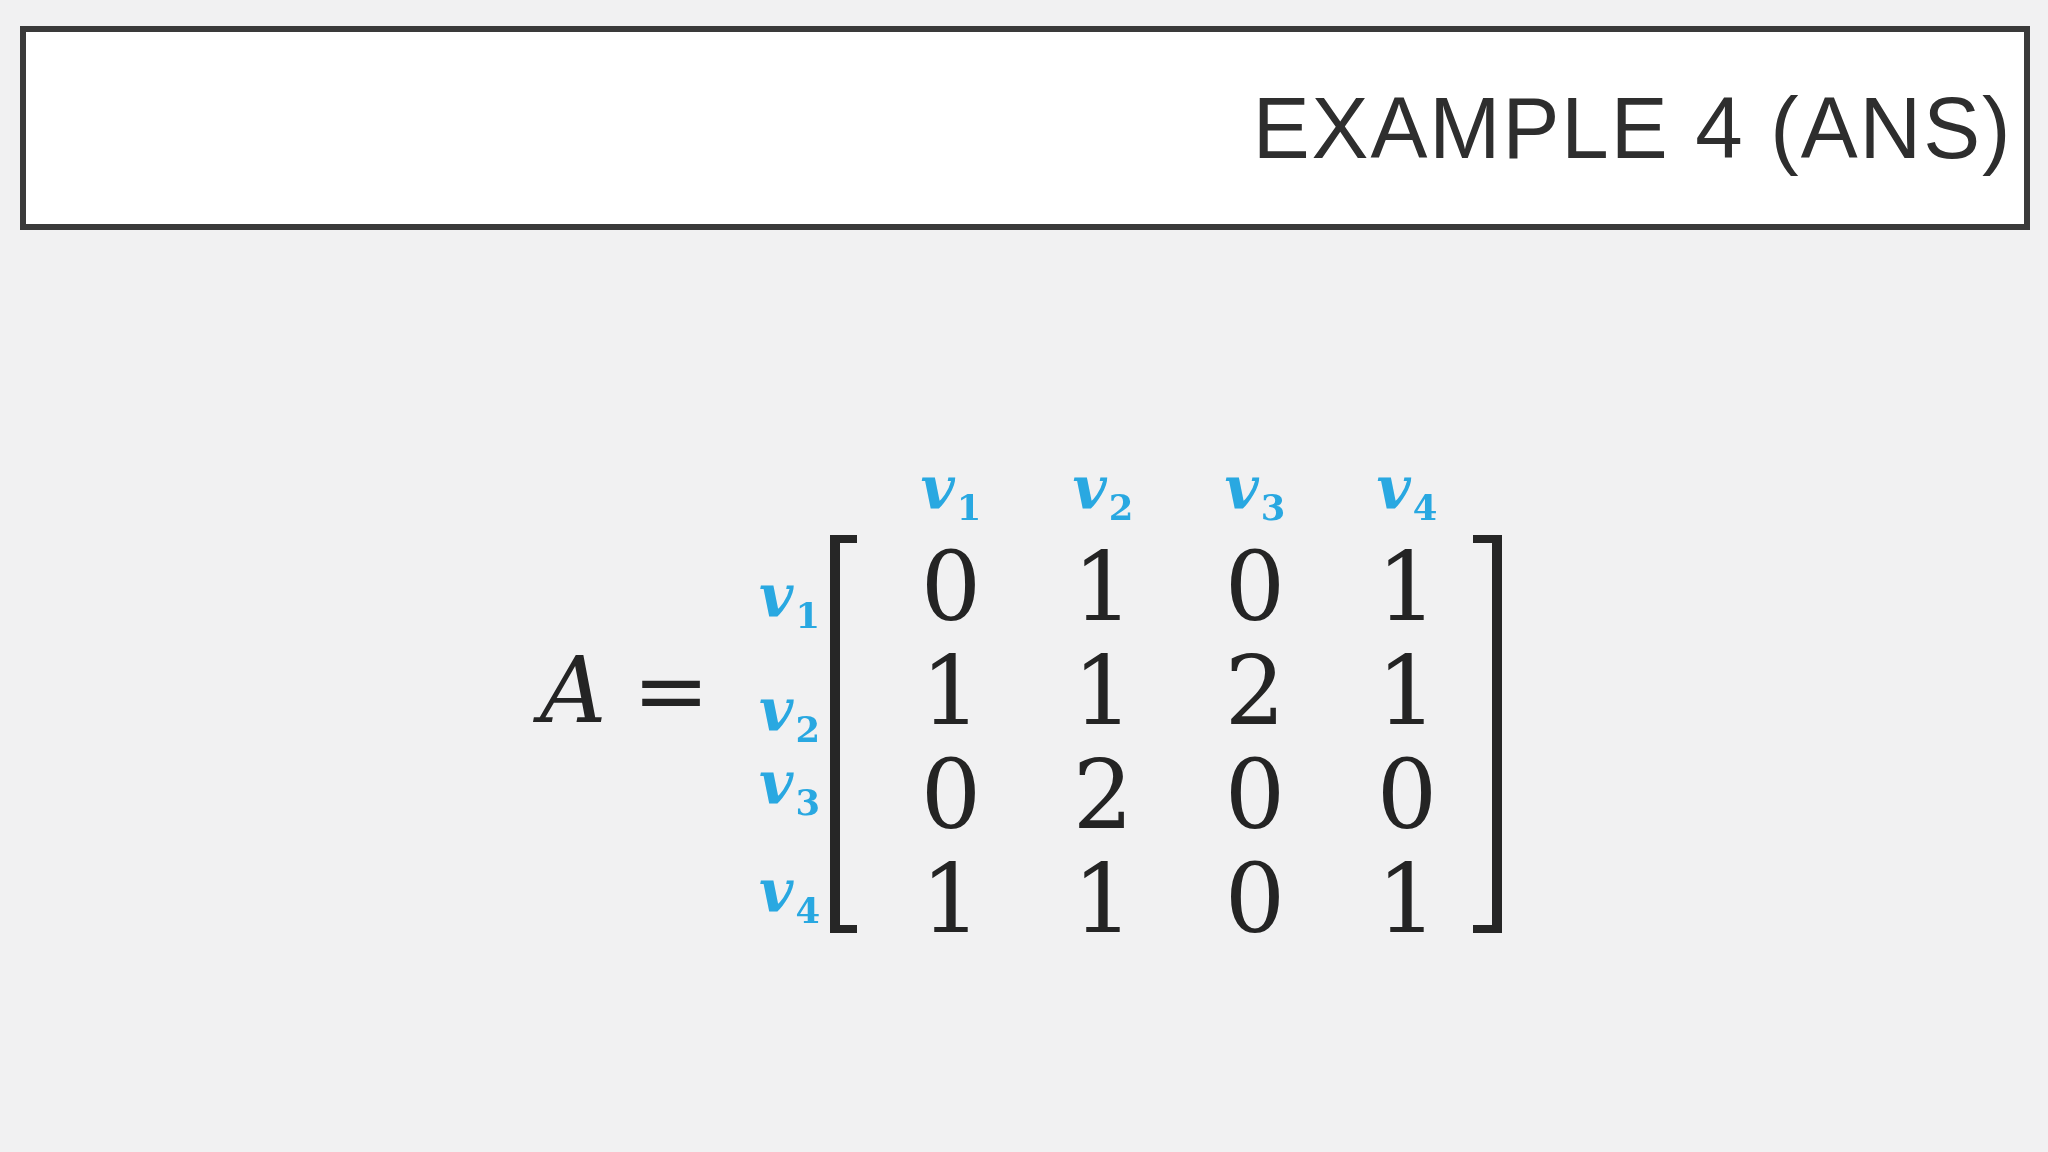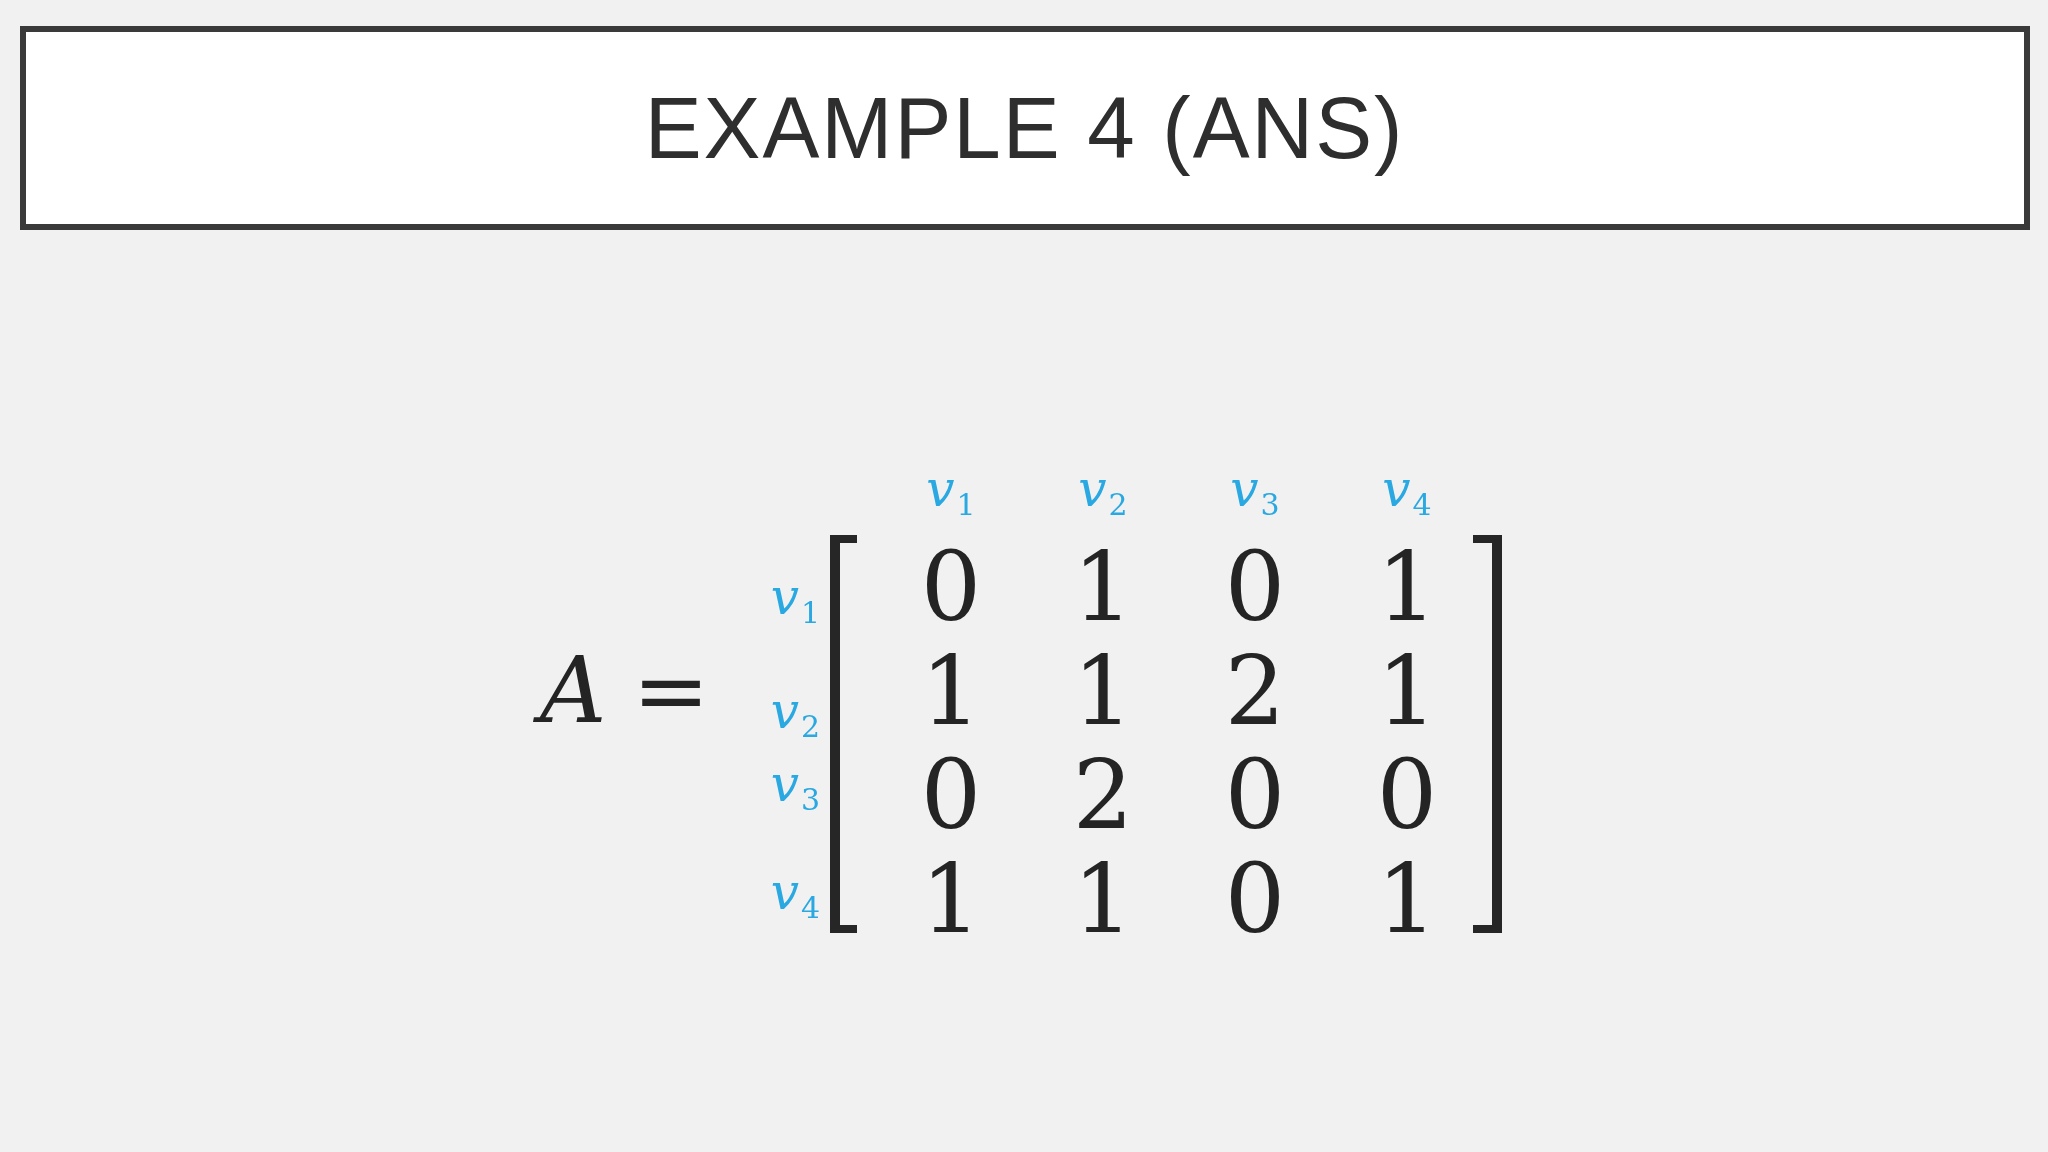--- a/index.html
+++ b/index.html
@@ -16,21 +16,21 @@
   }
 
   
   .title-box {
     position: absolute;
     left: 20px; top: 26px;
     width: 2010px; height: 204px;
     box-sizing: border-box;
     background: var(--box-bg, #ffffff);
     border: 6px solid var(--box-border, #3a3a3a);
-    display: flex; align-items: center; justify-content: center;
+    display: flex; align-items: center; justify-content: flex-end;
   }
   .title-text {
     font-size: 88px;
     letter-spacing: 2px;
     color: var(--title-color, #2e2e2e);
     font-weight: 400;
     white-space: nowrap;
     transform: scaleX(0.97);
   }
 
@@ -46,23 +46,24 @@
     position: absolute;
     left: 0; top: 195px;
     font-size: 92px; line-height: 1;
     white-space: nowrap;
   }
   .sym-a { font-style: italic; }
   .sym-eq { margin-left: 26px; }
 
   .vlabel {
     position: absolute;
-    font-size: 50px; line-height: 78px;
+    font-size: 59px; line-height: 78px;
     color: var(--accent, #29a8e1);
     white-space: nowrap;
+    font-weight: bold;
   }
   .vbase { font-style: italic; }
   .vsub {
     font-style: normal;
     font-size: 0.60em;
     vertical-align: -0.30em;
     margin-left: 2px;
   }
   .row-label { left: 150px; width: 130px; text-align: right; }
   .row-label.r0 { top: 108px; }

